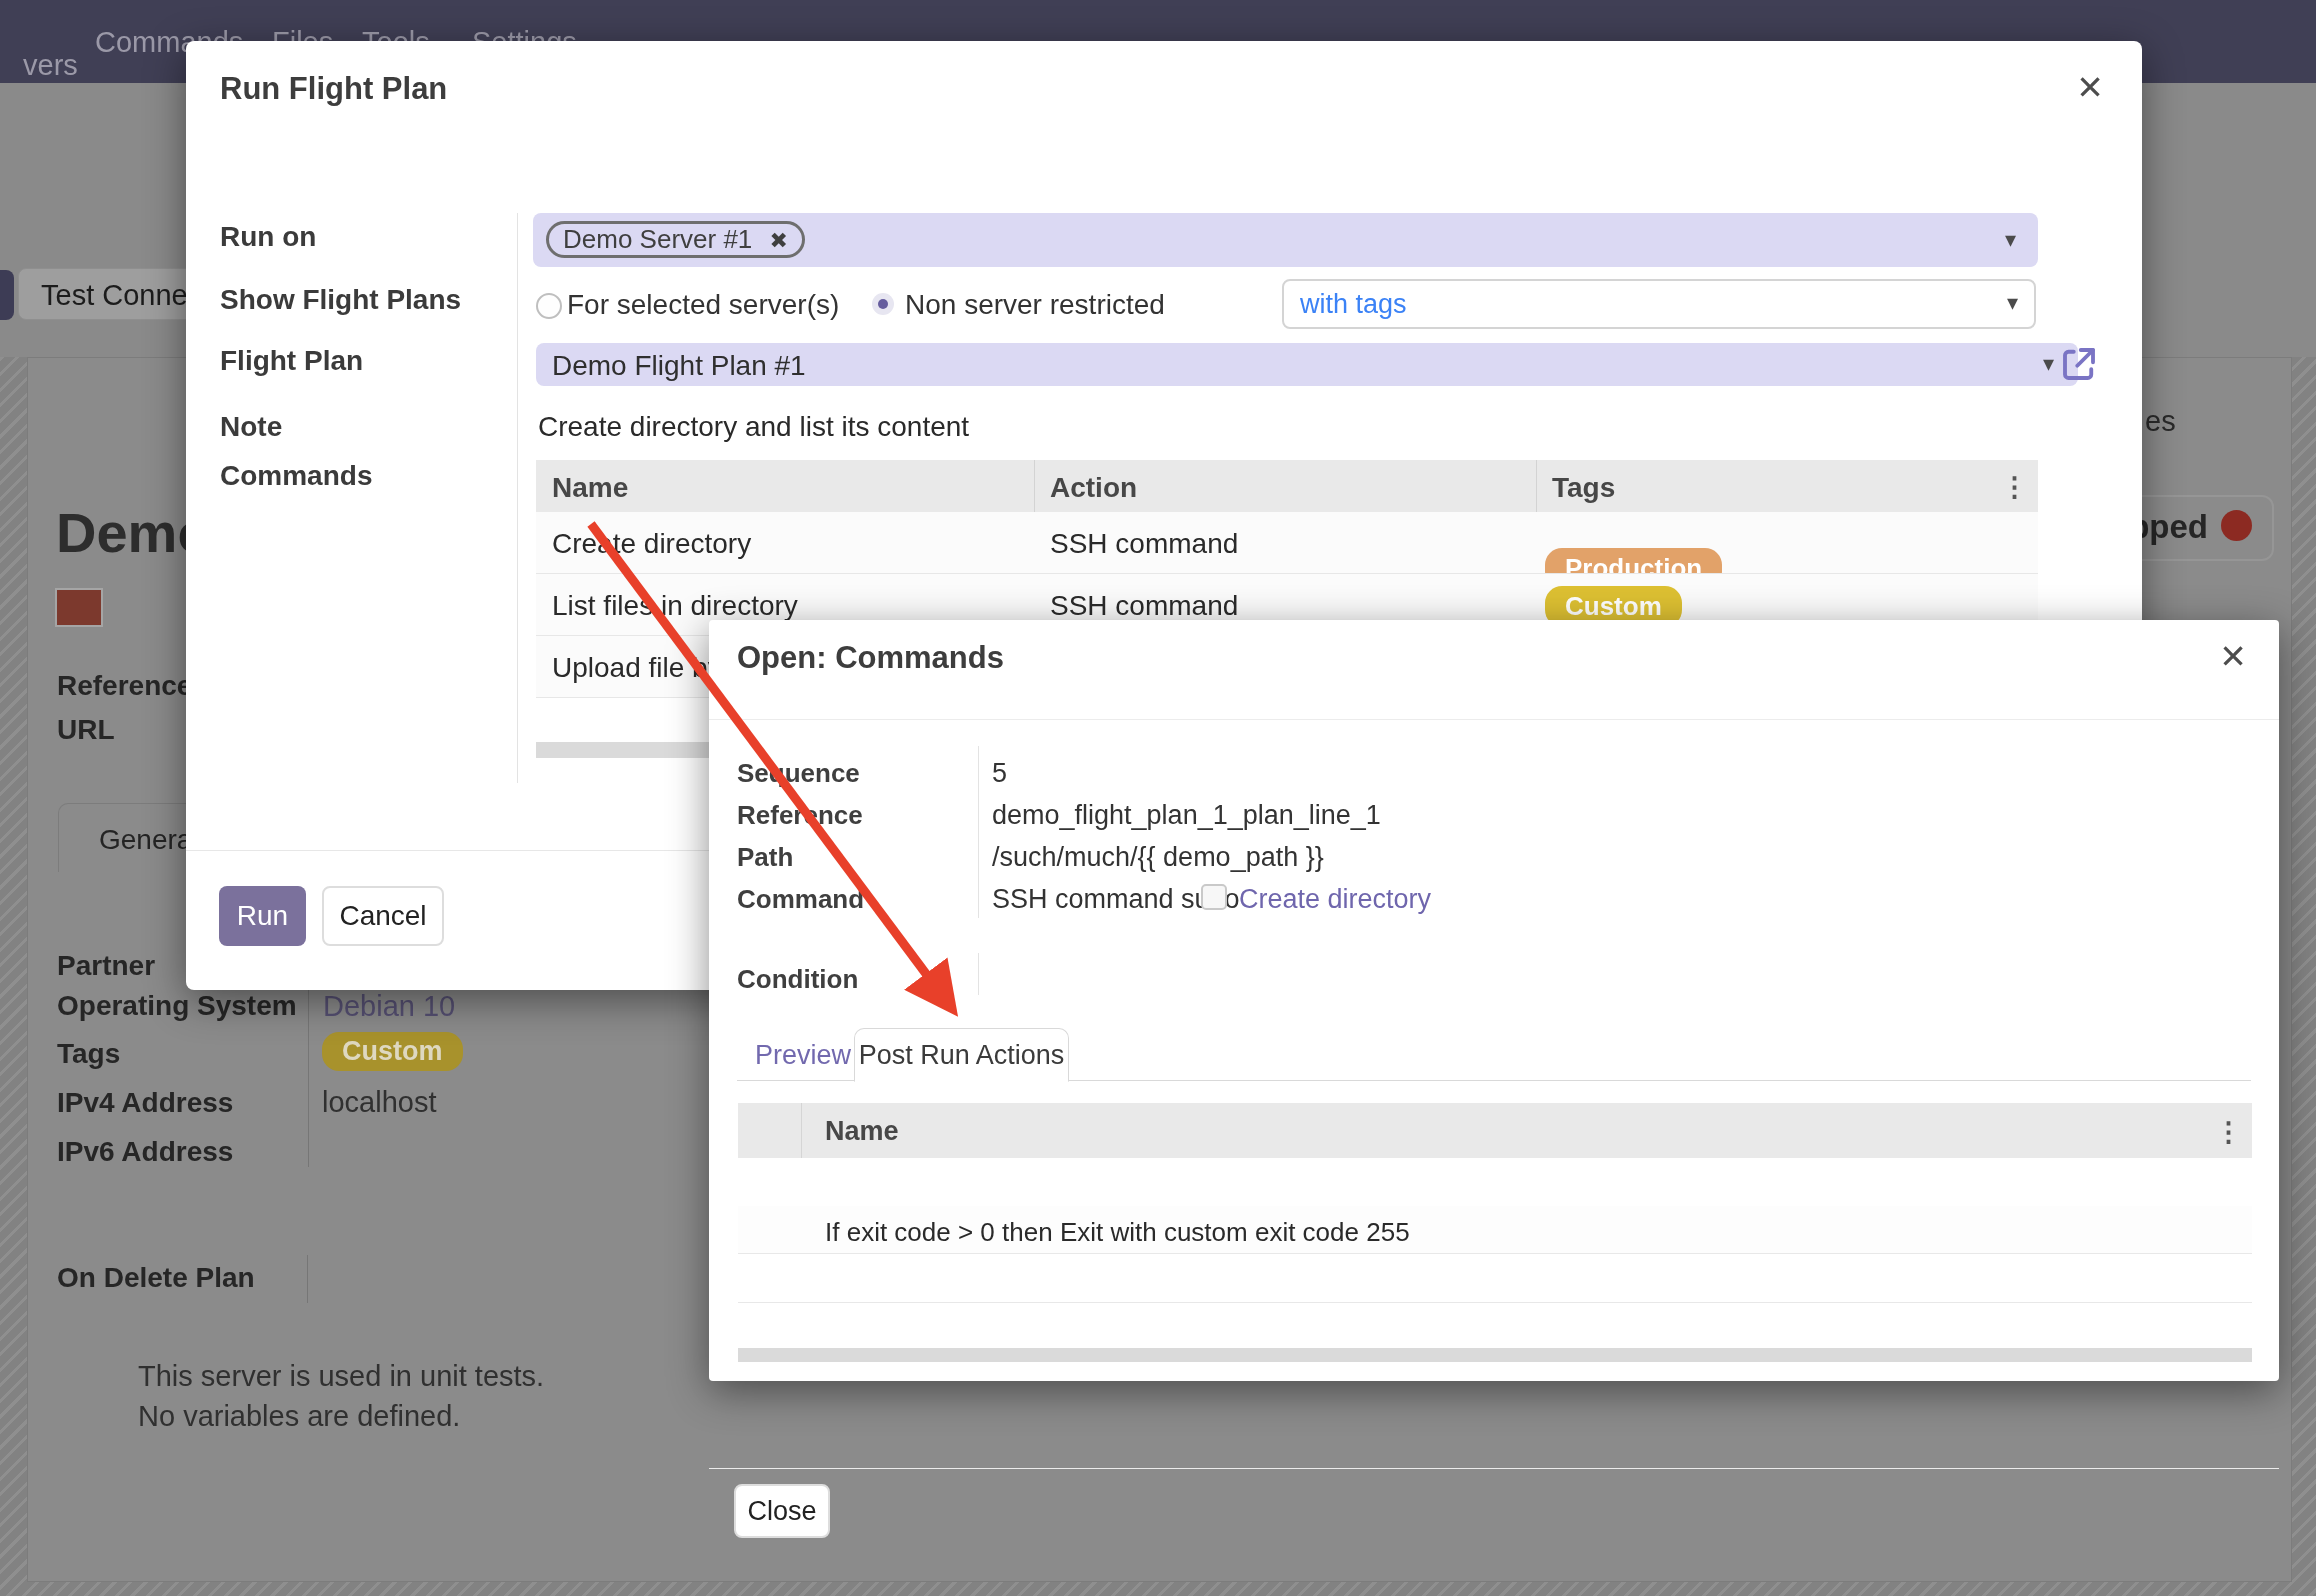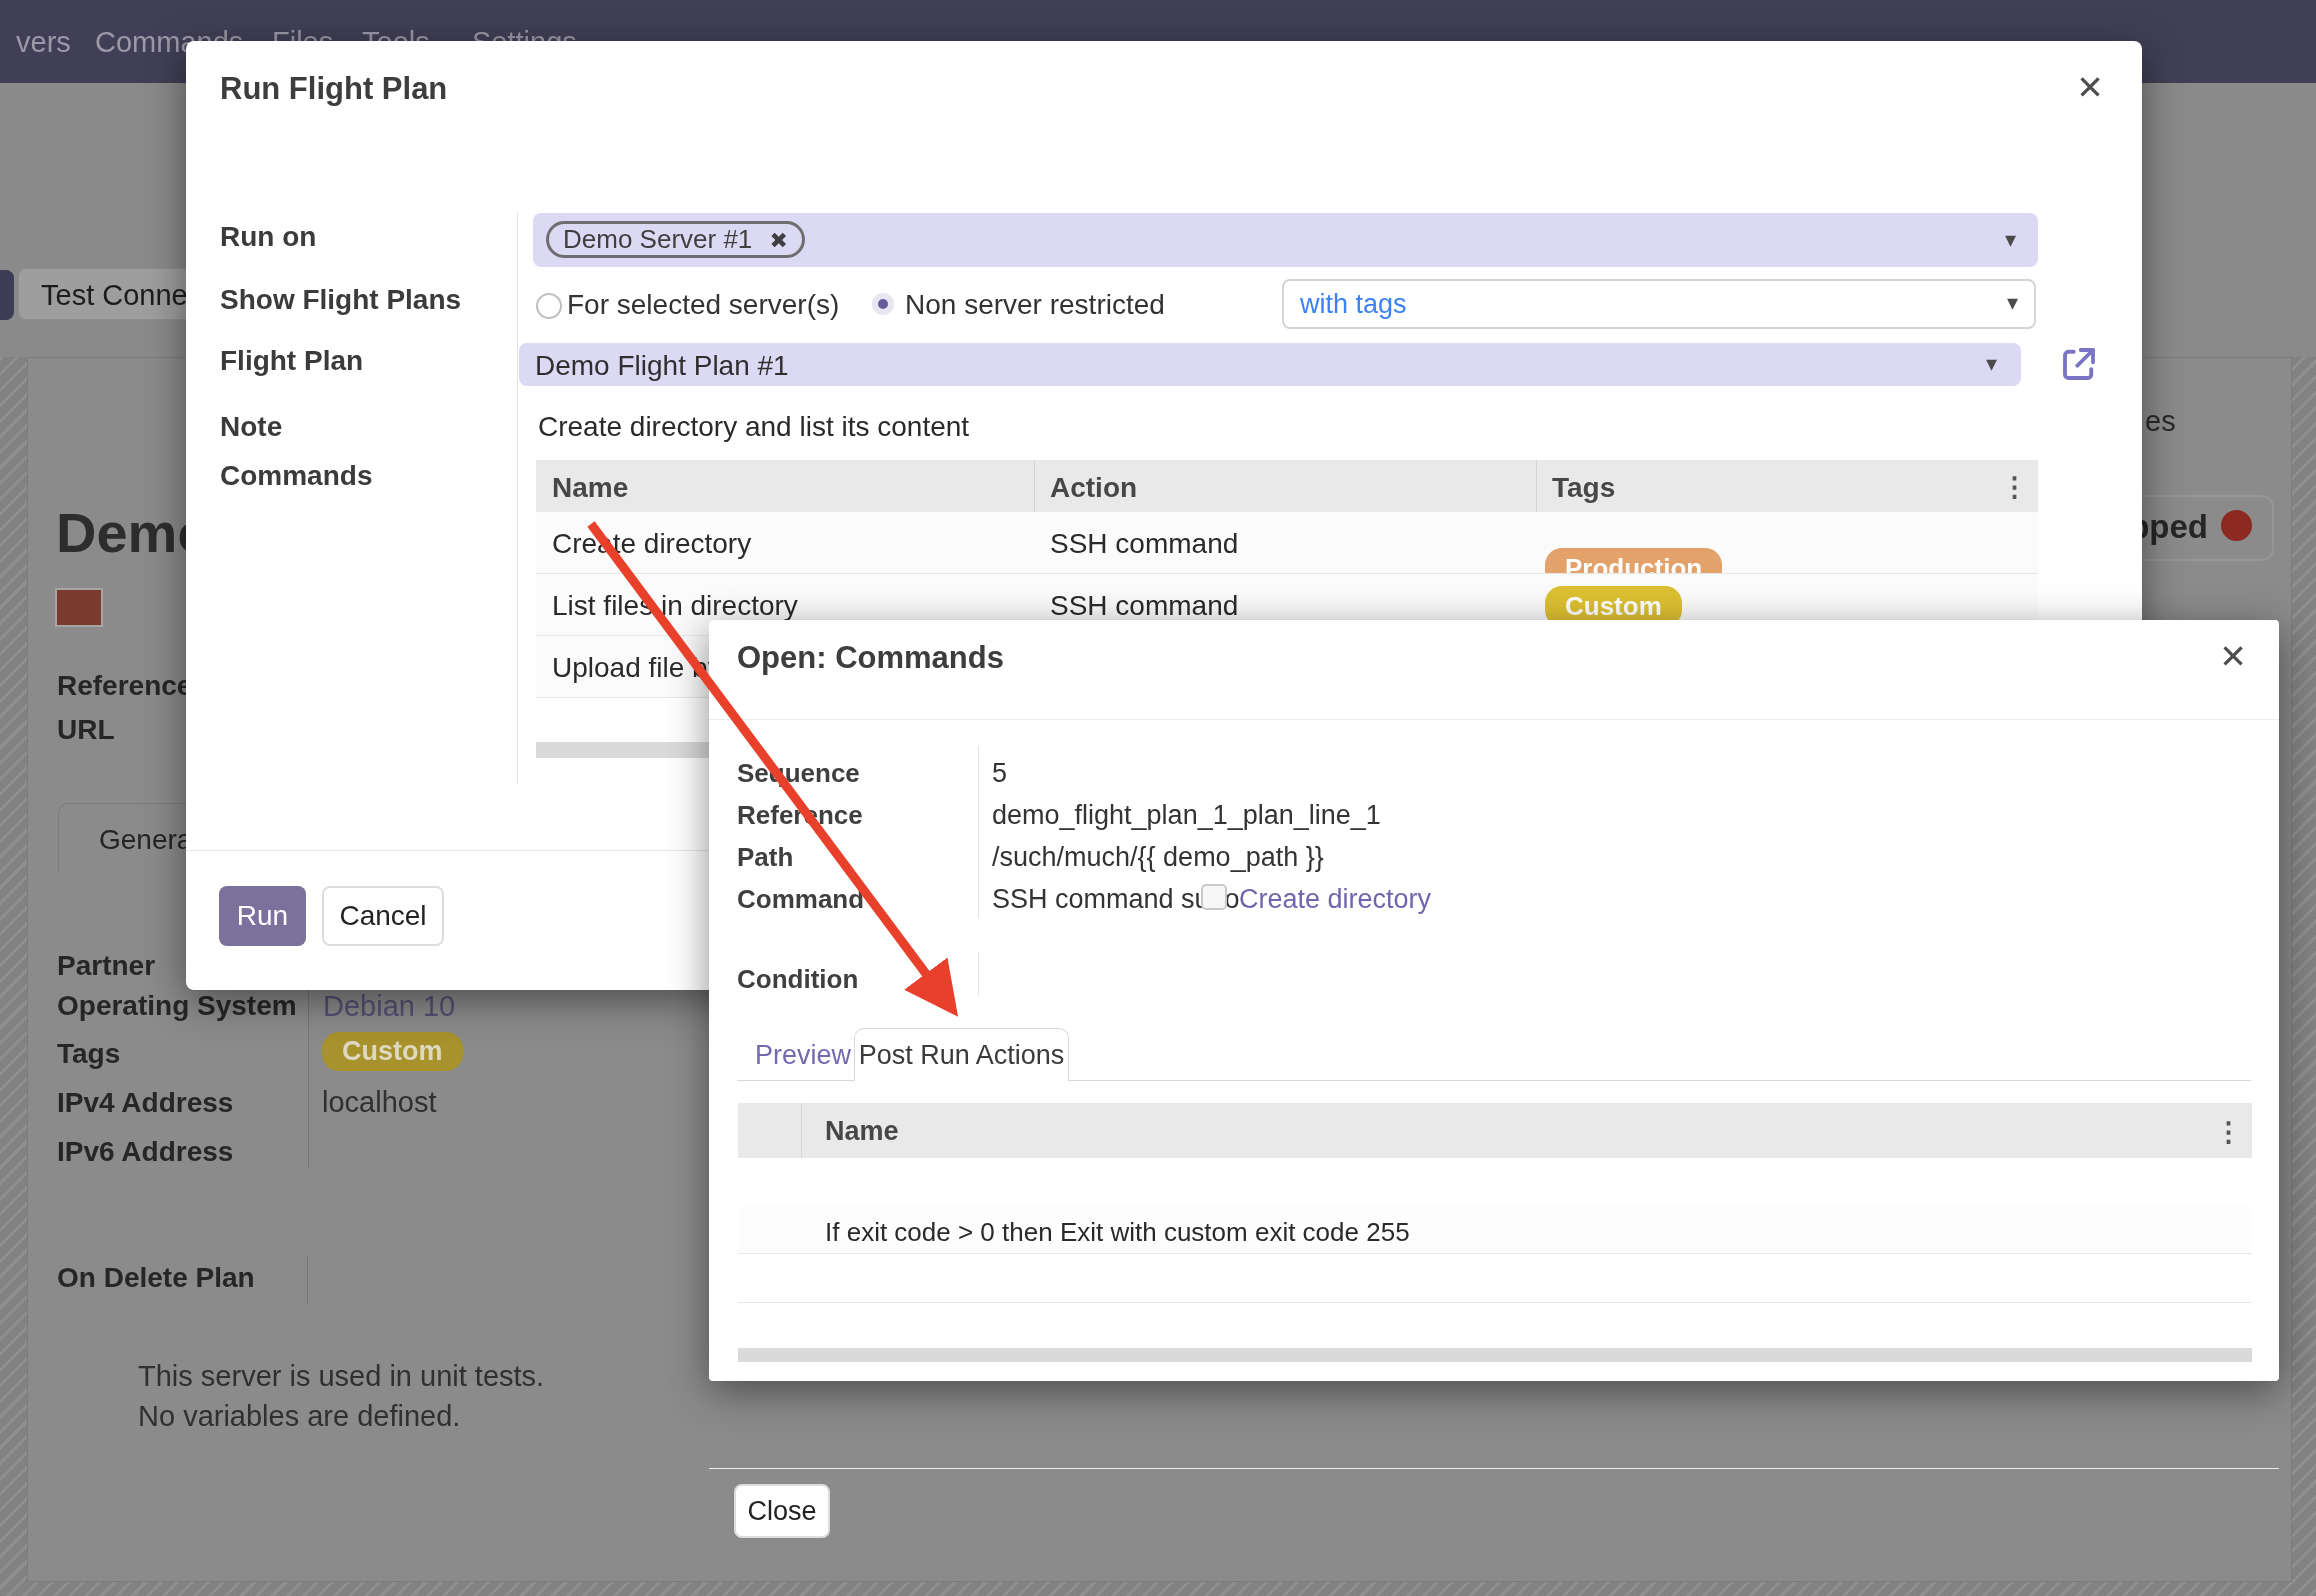--- a/index.html
+++ b/index.html
@@ -59,21 +59,21 @@
               border-radius:10px 10px 0 0;font-size:27px;color:#3b3b3b;text-align:center;}
   .tab-plain{font-size:27px;color:#7269ae;}
   .strip{background:#dadada;}
 </style>
 </head>
 <body>
 
 <div class="stage">
 
   <div class="abs navbar">
-    <span class="abs nav-item" style="left:16px;">vers</span>
+    <span class="abs nav-item" style="left:23px;margin-top:23px;">vers</span>
     <span class="abs nav-item" style="left:95px;">Commands</span>
     <span class="abs nav-item" style="left:272px;">Files</span>
     <span class="abs nav-item" style="left:362px;">Tools</span>
     <span class="abs nav-item" style="left:472px;">Settings</span>
   </div>
 
   <div class="abs hatch"></div>
   <div class="abs sheet"></div>
 
   <div class="abs" style="left:0;top:270px;width:14px;height:50px;background:#3d3c55;border-radius:0 8px 8px 0;z-index:2;"></div>
@@ -138,21 +138,21 @@
     <div class="abs rlabel" style="left:381px;top:248px;">For selected server(s)</div>
     <div class="abs radio on" style="left:686px;top:252px;">
         <span></span>
       </div>
     <div class="abs rlabel" style="left:719px;top:248px;">Non server restricted</div>
     <div class="abs selbox" style="left:1096px;top:238px;width:750px;height:46px;">
       <span class="abs" style="left:16px;top:8px;font-size:27px;color:#3b82f6;">with tags</span>
       <span class="abs caret" style="right:16px;top:9px;">▾</span>
     </div>
 
-    <div class="abs lav" style="left:333px;top:302px;width:1502px;height:43px;">
+    <div class="abs lav" style="left:350px;top:302px;width:1502px;height:43px;padding-left:40px;">
       <span class="abs" style="left:16px;top:7px;font-size:28px;color:#2f2f2f;">Demo Flight Plan #1</span>
       <span class="abs caret" style="right:24px;top:8px;">▾</span>
     </div>
     <svg class="abs" style="left:1872px;top:302px;" width="42" height="42" viewBox="0 0 24 24" fill="none" stroke="#7a74c4" stroke-width="2.2" stroke-linecap="round" stroke-linejoin="round">
       <path d="M9 5H6a2 2 0 0 0-2 2v11a2 2 0 0 0 2 2h11a2 2 0 0 0 2-2v-3"></path>
       <path d="M13 4h7v7"></path>
       <path d="M11 13L20 4"></path>
     </svg>
 
     <div class="abs td" style="left:352px;top:370px;">Create directory and list its content</div>

